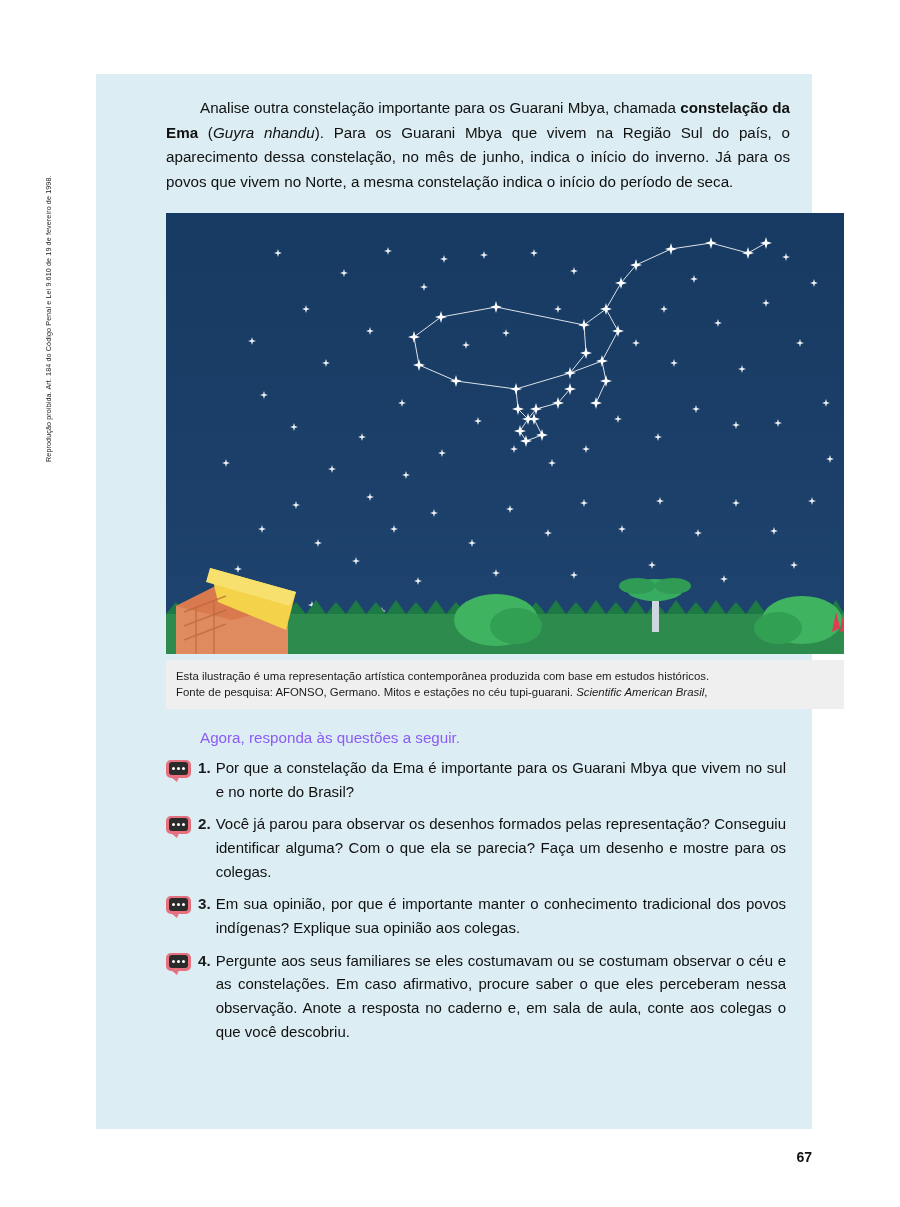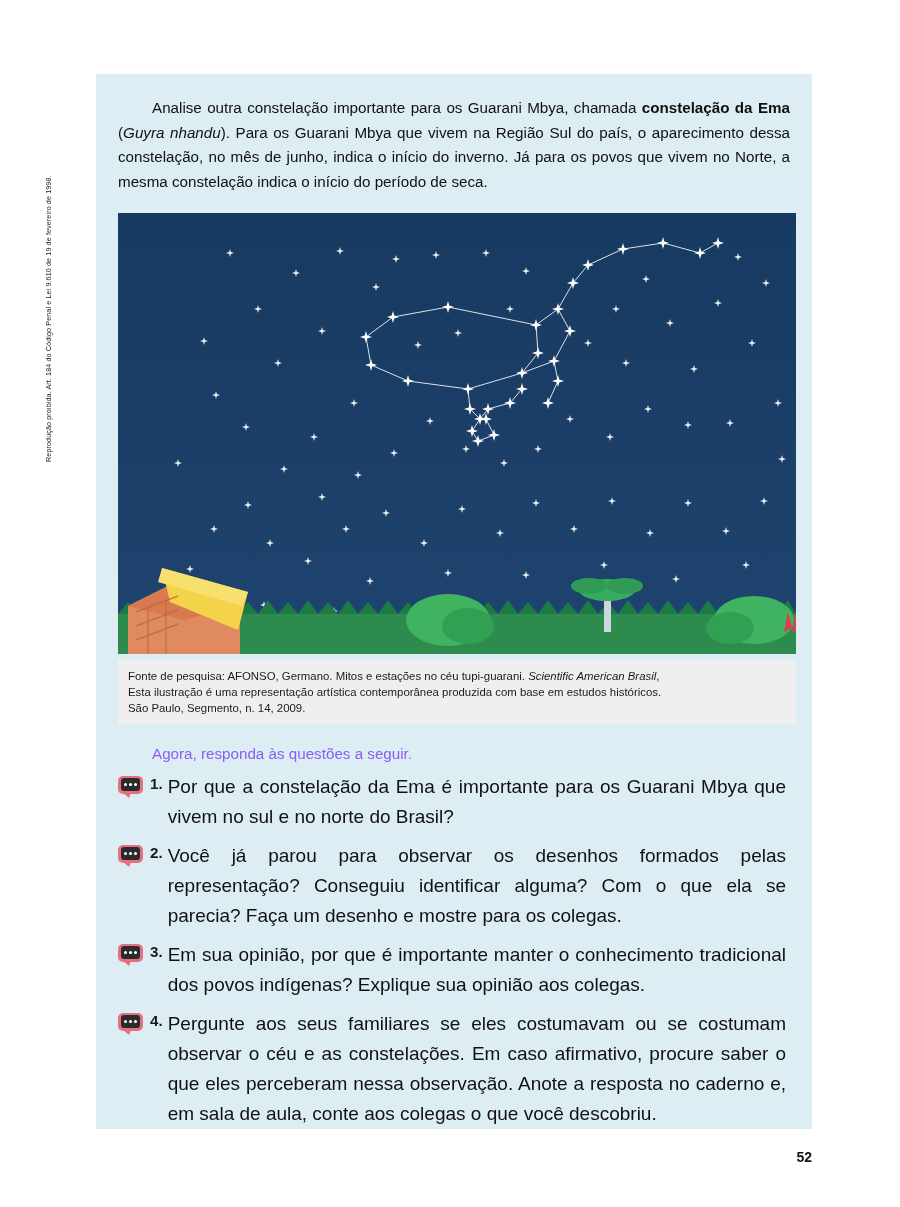--- a/index.html
+++ b/index.html
@@ -36,20 +36,21 @@
     position: absolute;
     left: 96px;
     top: 74px;
     width: 716px;
     height: 1055px;
     background: #dceef3;
   }
 
   .panel-inner {
     padding: 22px 22px 0 22px;
+    margin-left: 48px;
   }
 
   
   .intro {
     font-size: 15.2px;
     line-height: 1.62;
     text-align: justify;
     color: #111;
     margin: 0;
     text-indent: 34px;
@@ -155,21 +156,21 @@
     box-shadow: 5px 0 0 #fff, 10px 0 0 #fff;
   }
   .q-num {
     flex: 0 0 auto;
     font-weight: 700;
     font-size: 15.2px;
     margin-right: 5px;
     line-height: 1.58;
   }
   .q-text {
-    font-size: 19px;
+    font-size: 15px;
     line-height: 1.58;
     text-align: justify;
     color: #111;
     hyphens: auto;
   }
 
   
   .page-number {
     position: absolute;
     right: 88px;
@@ -353,23 +354,22 @@
           <path d="M18,64 L60,48"></path>
           <path d="M18,78 L60,62"></path>
           <path d="M30,46 L30,92"></path>
           <path d="M48,40 L48,92"></path>
         </g>
       </svg>
 
     </div>
 
     <div class="caption">
+      <div>Esta ilustração é uma representação artística contemporânea produzida com base em estudos históricos.</div>
       <div><span>Fonte de pesquisa: AFONSO, Germano. Mitos e estações no céu tupi-guarani. </span><i>Scientific American Brasil</i><span>,</span></div>
-      <div>Esta ilustração é uma representação artística contemporânea produzida com base em estudos históricos.</div>
-      <div>São Paulo, Segmento, n. 14, 2009.</div>
     </div>
 
     <div class="lead">Agora, responda às questões a seguir.</div>
 
     <div class="questions">
 
       <div class="q">
         <span class="q-icon">
           <span class="bubble">
               <span class="bubble-in"></span>
@@ -406,13 +406,13 @@
             </span>
         </span>
         <span class="q-num">4.</span>
         <span class="q-text">Pergunte aos seus familiares se eles costumavam ou se costumam observar o céu e as constelações. Em caso afirmativo, procure saber o que eles perceberam nessa observação. Anote a resposta no caderno e, em sala de aula, conte aos colegas o que você descobriu.</span>
       </div>
 
     </div>
   </div>
 </div>
 
-<div class="page-number">52</div>
+<div class="page-number">67</div>
 
 </body></html>

